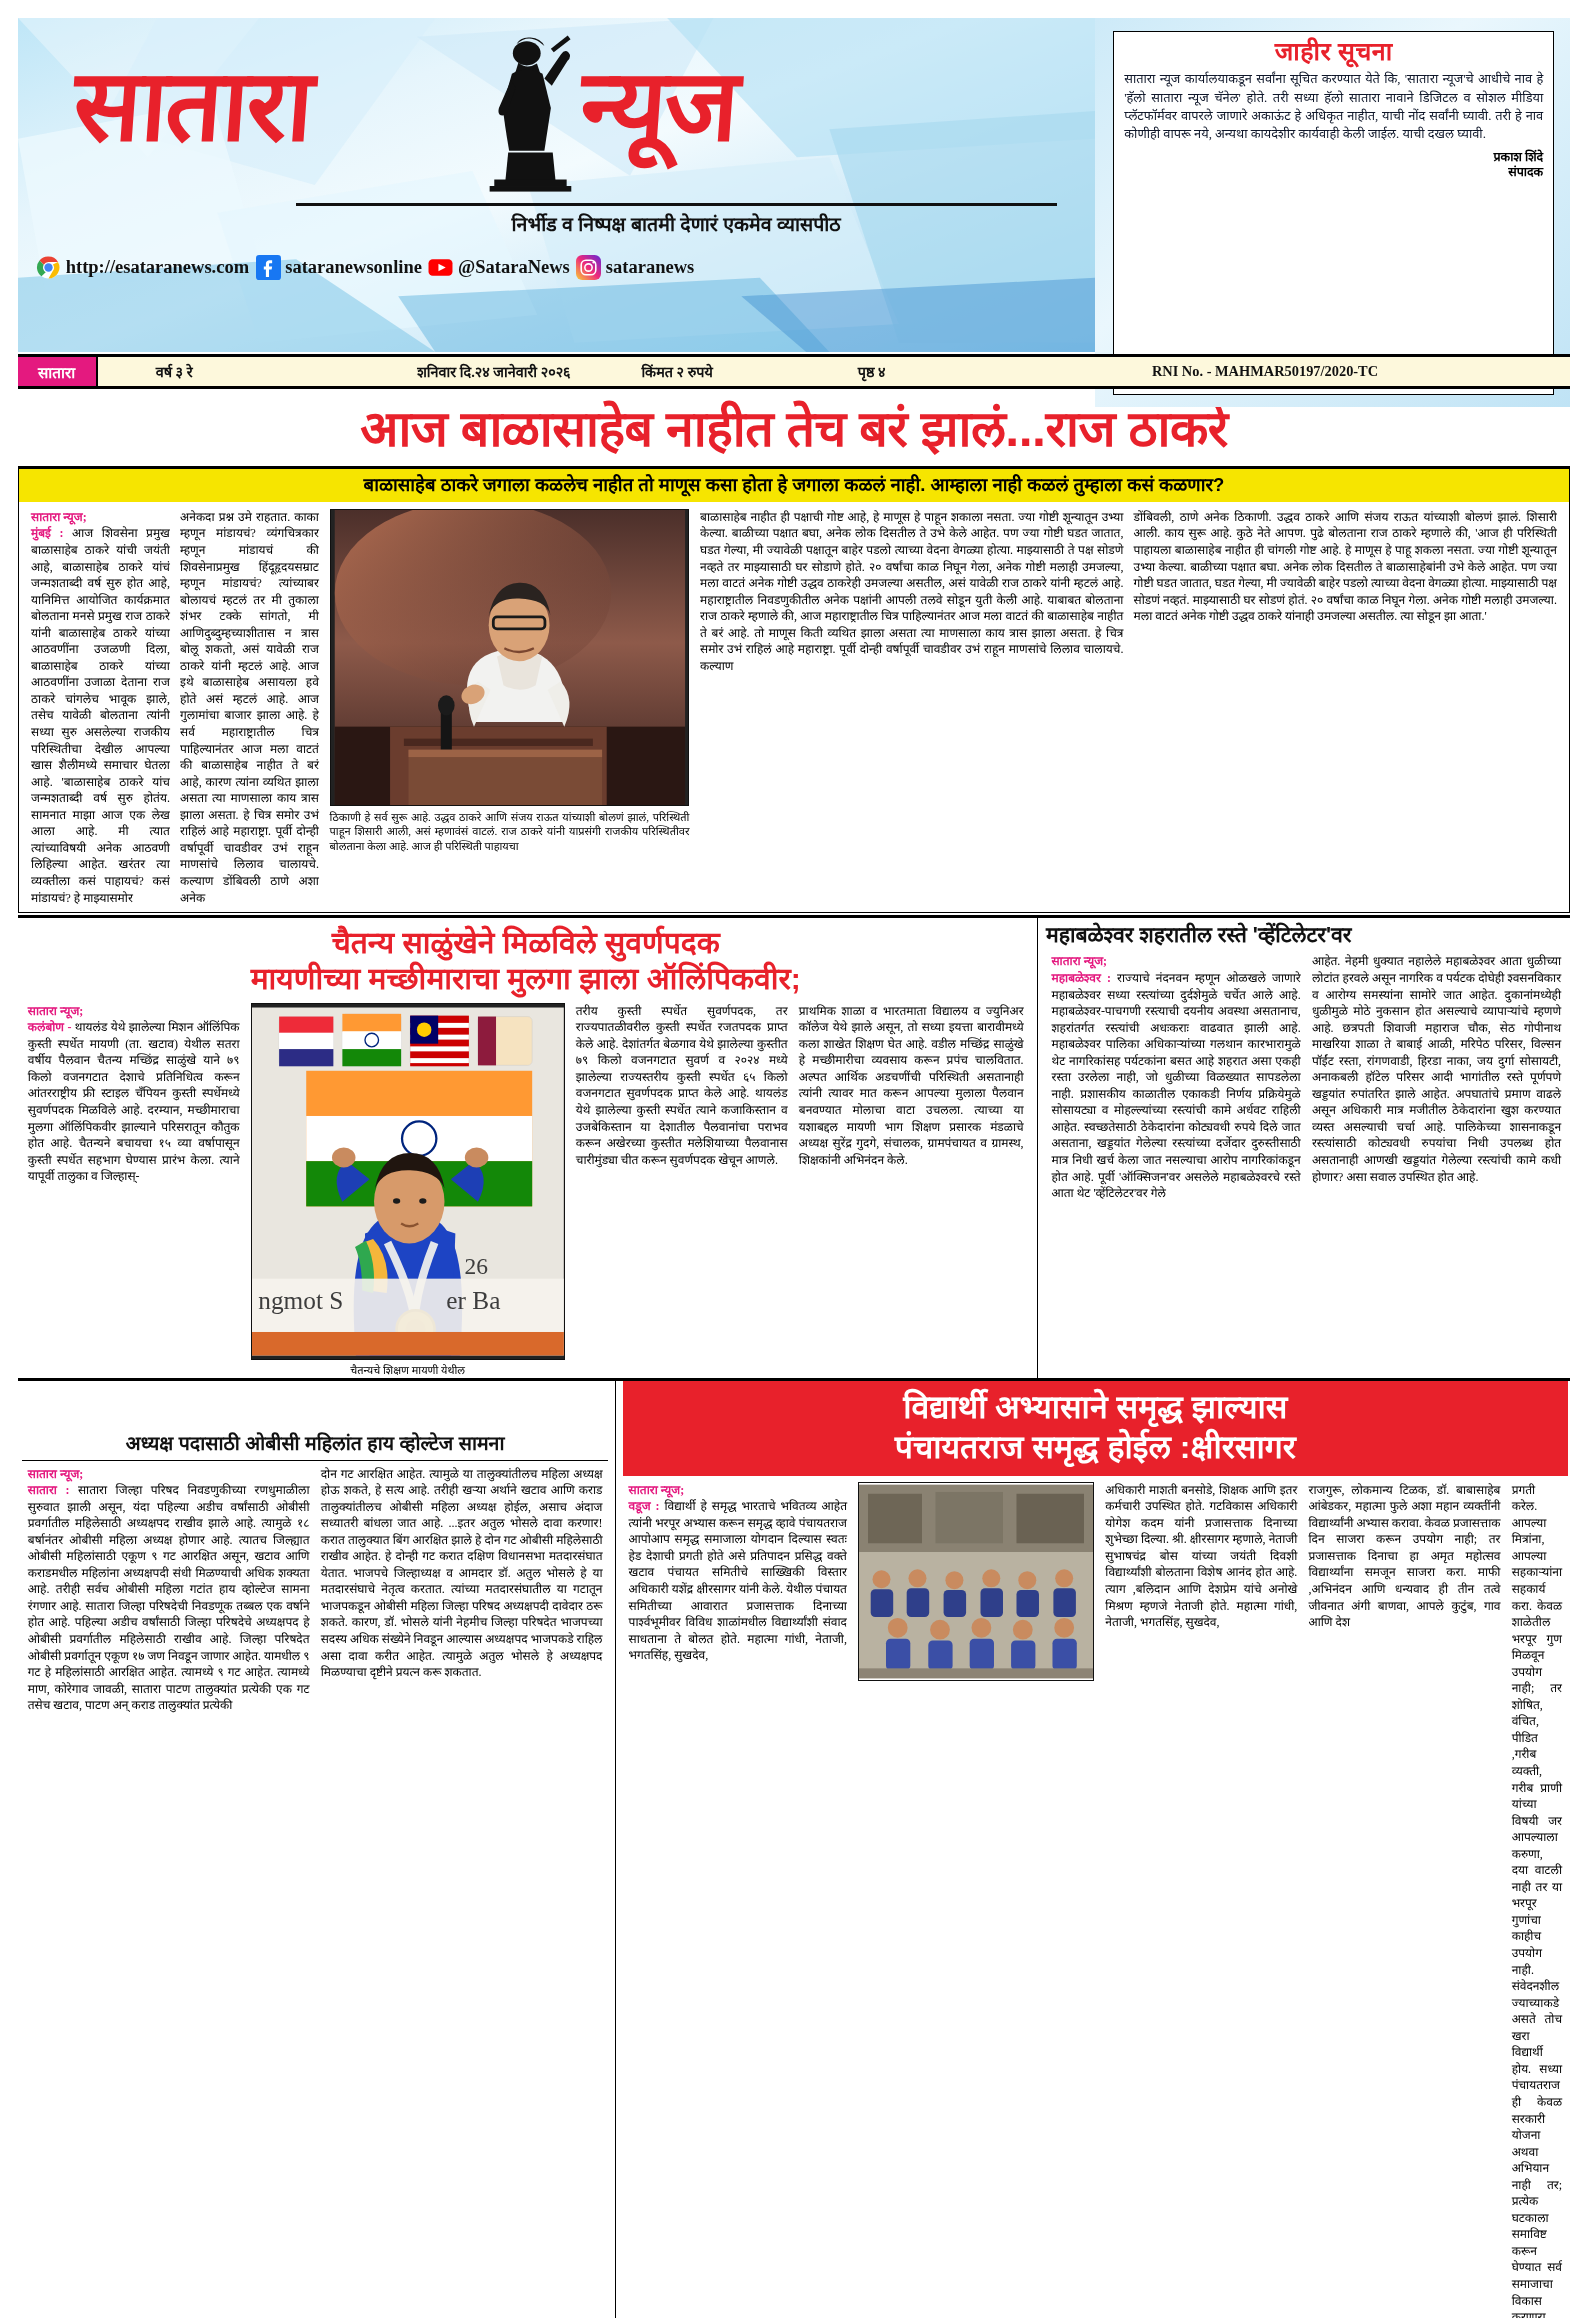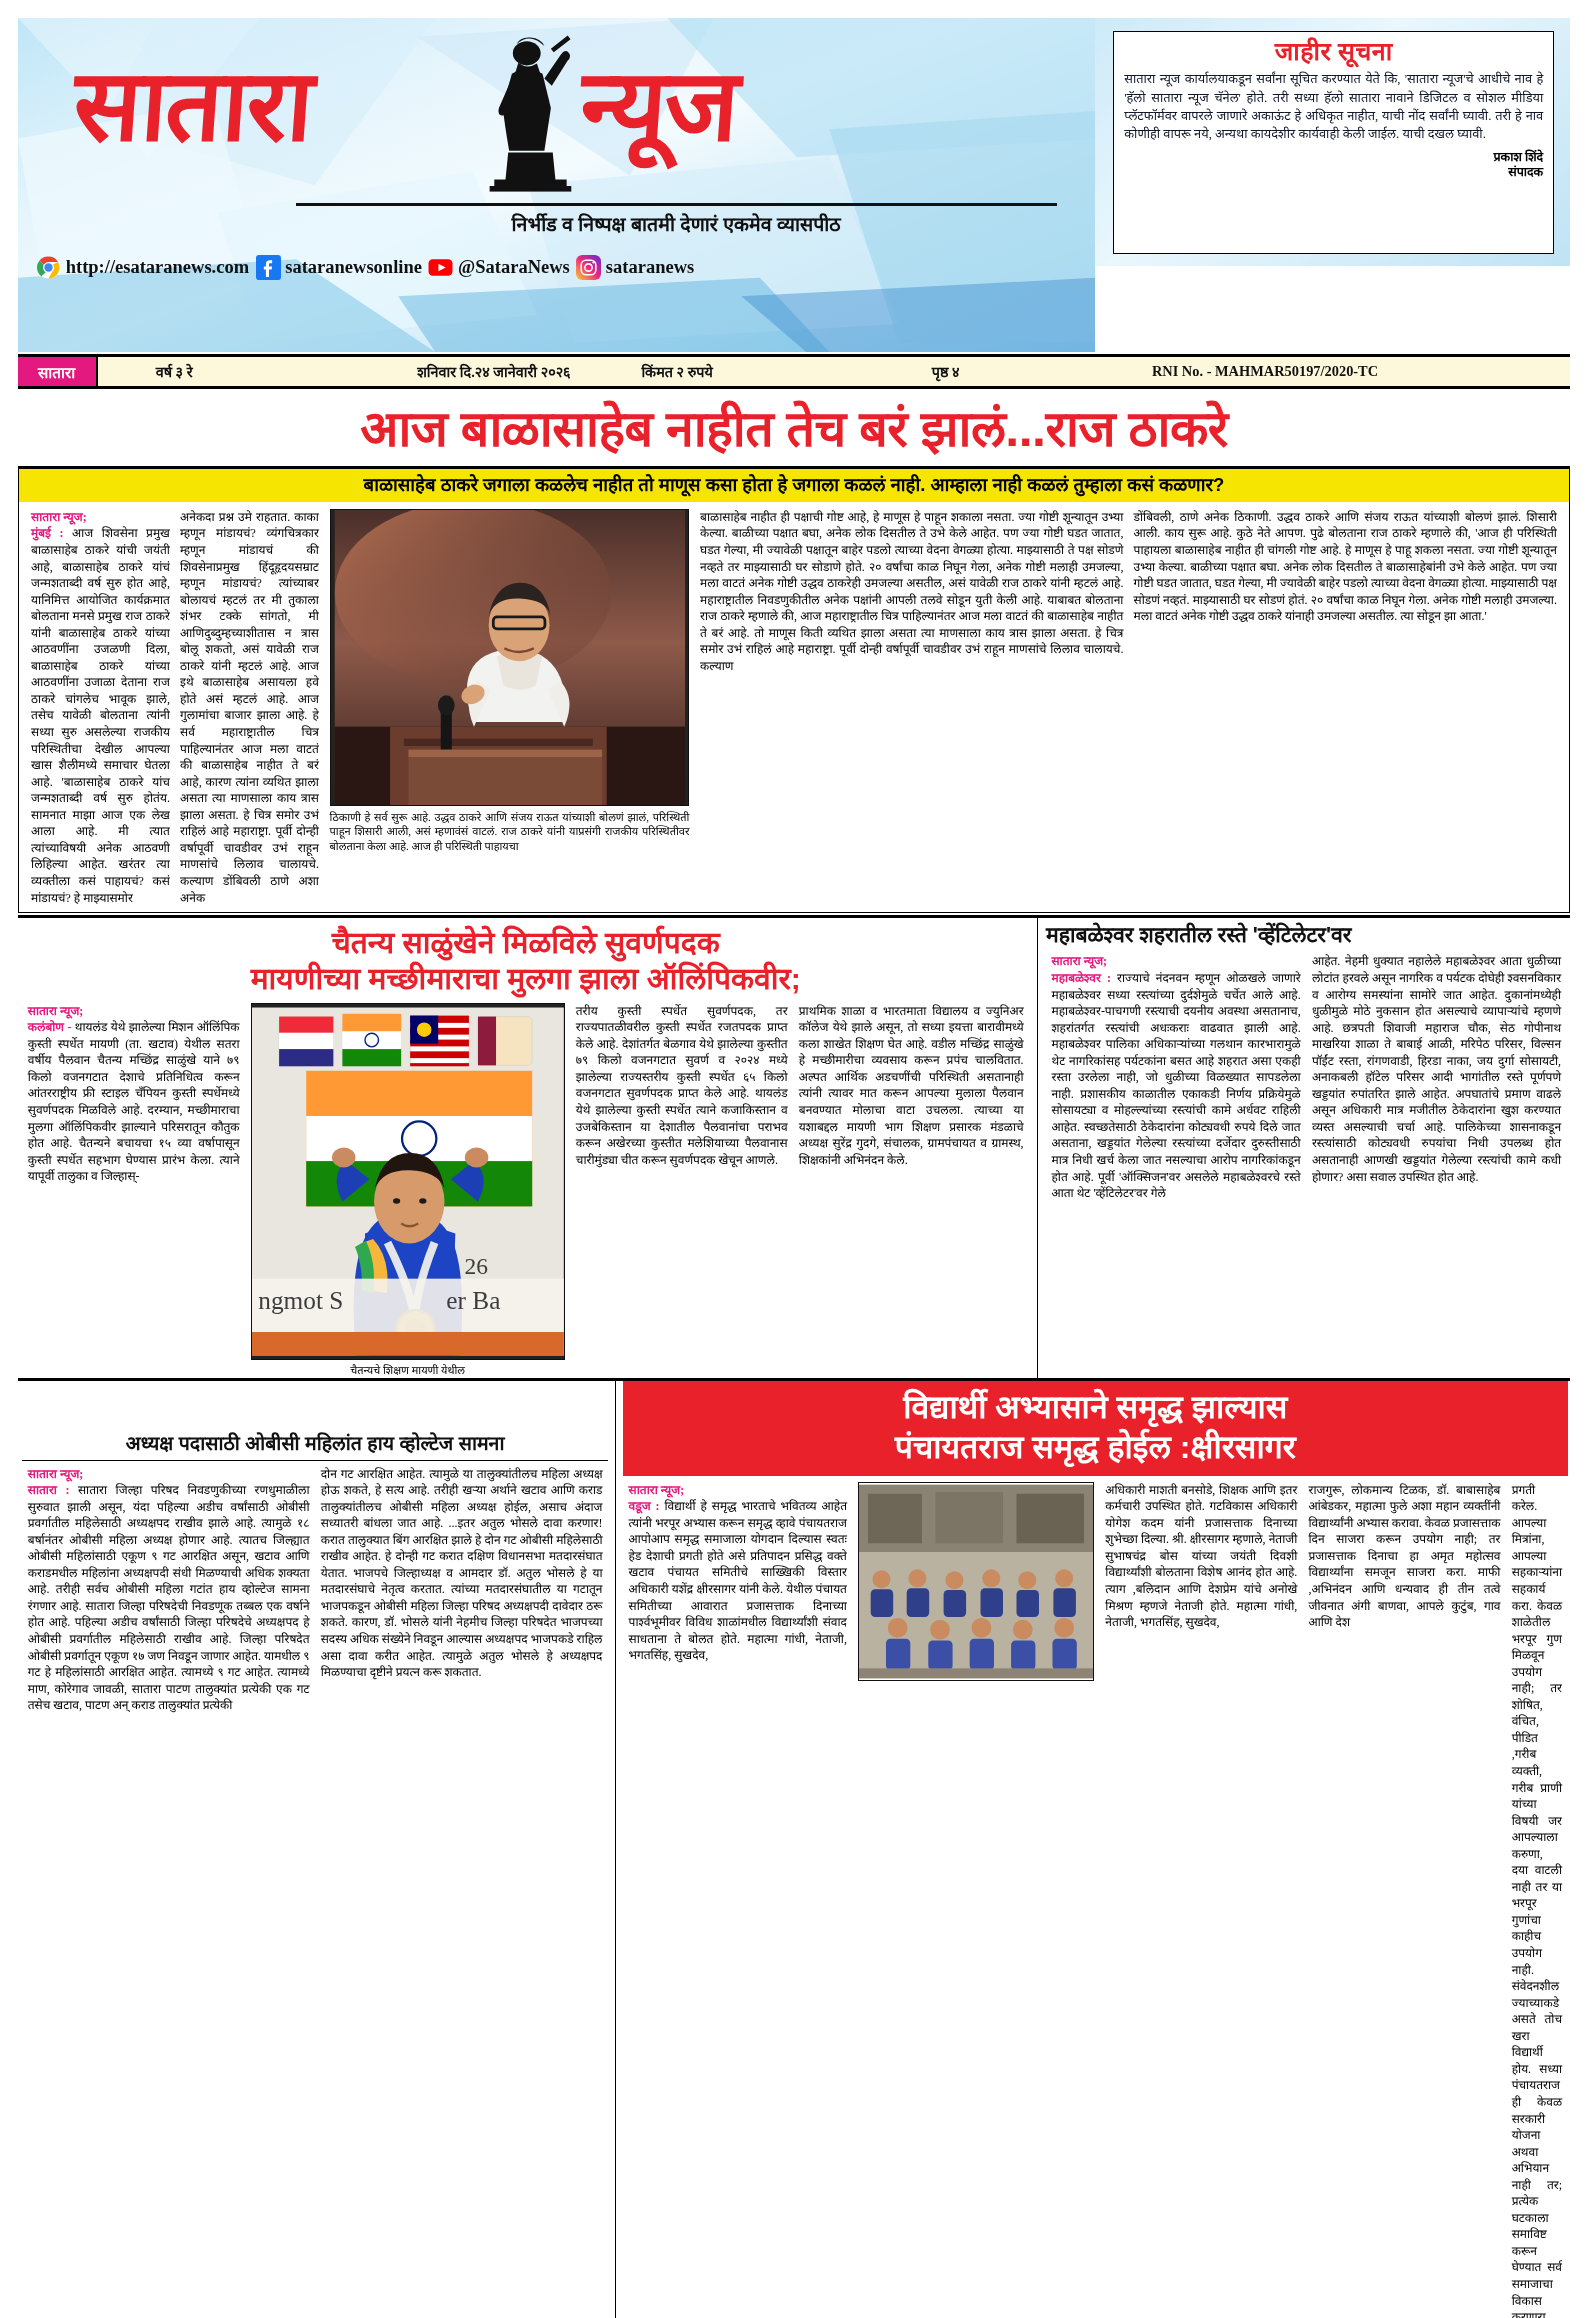--- a/index.html
+++ b/index.html
@@ -24,21 +24,21 @@
     border:0;
   }
   .mast-left{
     position:relative;
     width:1078px;height:334px;
     background:
       linear-gradient(160deg,#bfe6f7 0%,#e6f5fc 28%,#f3fbfe 48%,#cfeaf8 70%,#9ed7f0 100%);
     overflow:hidden;
   }
   .mast-right{
-    width:475px;height:248px;
+    width:475px;height:389px;
     background:linear-gradient(140deg,#cdeaf8 0%,#eaf7fd 40%,#bfe3f5 100%);
     position:relative;
   }
   .notice-box{
     position:absolute;left:17.6px;top:13px;right:16px;bottom:12px;
     background:#fff;border:1.9px solid #000;
     padding:7.4px 10.2px 4.6px 10.2px;
     box-sizing:border-box;
   }
   .notice-title{
@@ -105,21 +105,21 @@
     font-family:"Liberation Sans","DejaVu Sans",sans-serif;
   }
   .infobar .cells{
     flex:1;display:flex;align-items:center;
     font-size:14.4px;font-weight:bold;color:#111;
   }
   .infobar .cells span{display:block;}
   .ib1{width:153px;text-align:center;}
   .ib2{width:320px;text-align:right;}
   .ib3{width:213px;text-align:center;}
-  .ib4{width:176px;text-align:right;}
+  .ib4{width:176px;text-align:center;}
   .ib5{flex:1;text-align:center;font-family:"Liberation Serif","DejaVu Serif",serif;}
   
   .main-headline{
     text-align:center;color:#e8212b;font-weight:bold;
     font-size:50px;line-height:1.18;
     padding:10.2px 0 7.4px 0;
     font-family:"Liberation Sans","DejaVu Sans",sans-serif;
     letter-spacing:-0.5px;
   }
   .rule-blk{height:3.2px;background:#000;}

